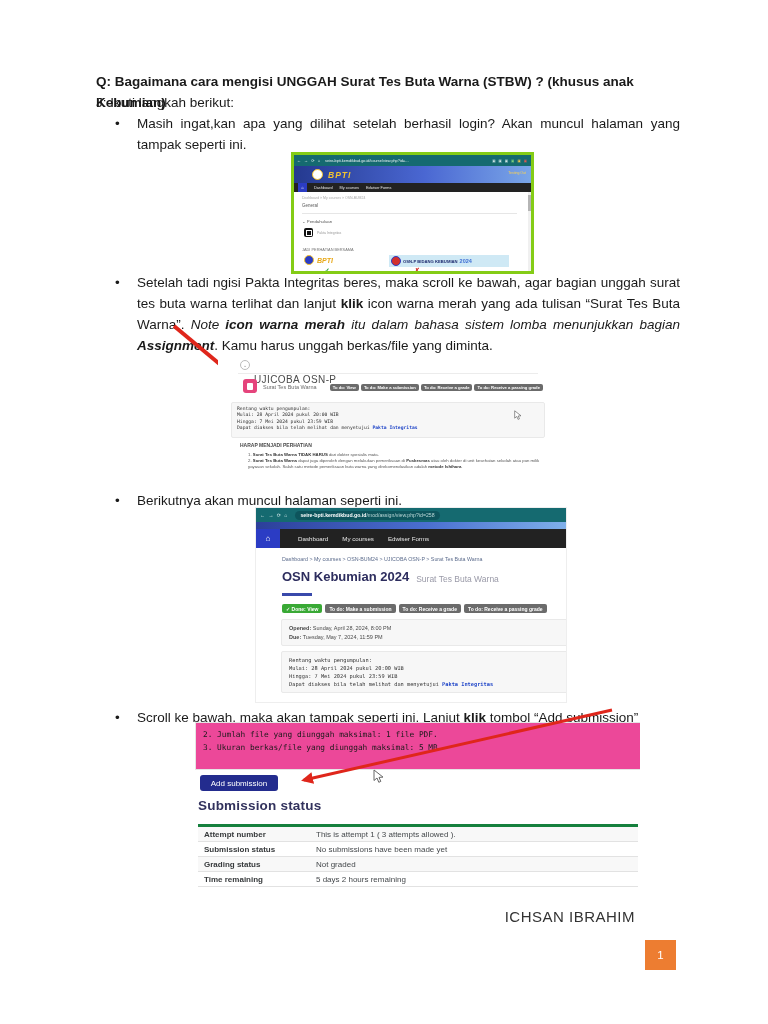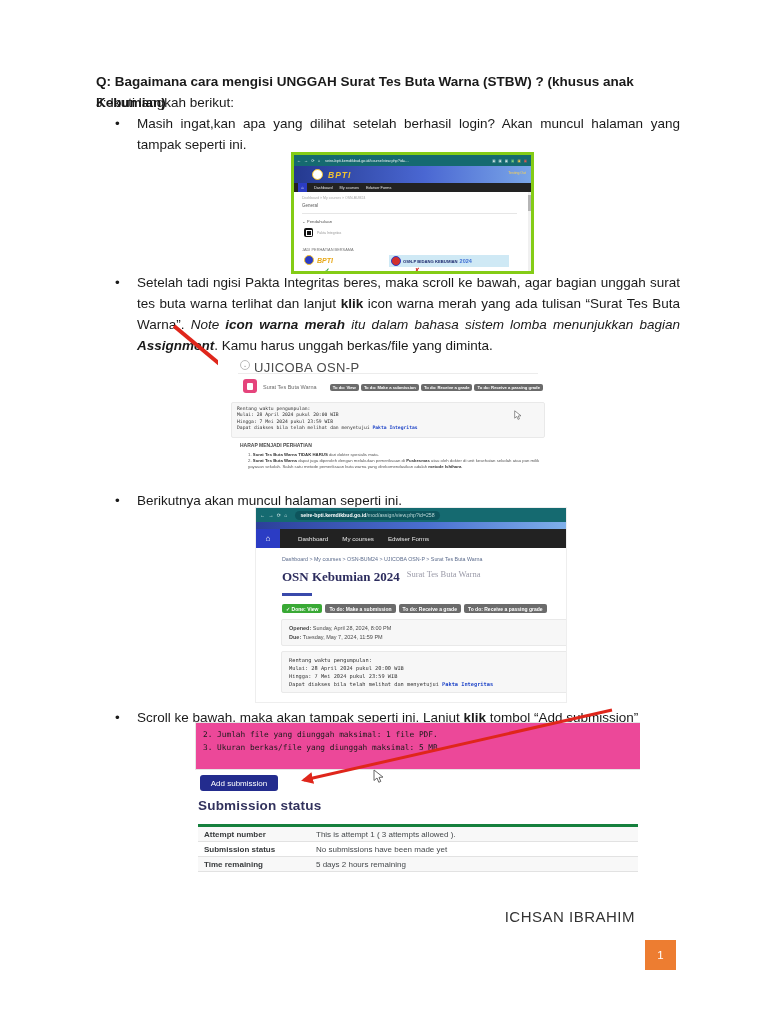--- a/index.html
+++ b/index.html
@@ -65,21 +65,21 @@
   .s1-osnp .y{font-size:5.5px;font-weight:bold;color:#3f6fd4;margin-left:2px;}
   .s1-check{left:30px;top:112px;color:#2e9e3a;font-size:7px;font-weight:bold;}
   .s1-x{left:120px;top:112px;color:#d2302c;font-size:7px;font-weight:bold;}
   .s1-scroll{right:0;top:37px;width:3px;height:79px;background:#f0f0f0;}
   .s1-thumb{right:0;top:40px;width:3px;height:16px;background:#b5b5b5;}
 
   
   .shot2{left:218px;top:357px;width:327px;height:133px;}
   .s2-chev{left:22px;top:3px;width:8px;height:8px;border:1px solid #bbb;border-radius:50%;
            color:#888;font-size:5px;display:flex;align-items:center;justify-content:center;}
-  .s2-title{left:36px;top:3px;font-size:13px;color:#4a4a4a;letter-spacing:.4px;}
+  .s2-title{left:36px;top:17px;font-size:10px;color:#4a4a4a;letter-spacing:.4px;}
   .s2-div{left:20px;top:16px;width:300px;height:1px;background:#ececec;}
   .s2-icon{left:25px;top:22px;width:14px;height:14px;background:#e5447c;border-radius:3px;
            display:flex;align-items:center;justify-content:center;}
   .s2-icon span{display:block;width:6px;height:7px;background:#fff;border-radius:1px;}
   .s2-label{left:45px;top:27px;font-size:5.5px;color:#6a6a6a;}
   .s2-badges{right:2px;top:27px;display:flex;gap:2px;}
   .s2-badges .badge{font-size:4.2px;padding:1px 3px;font-weight:600;}
   .s2-box{left:13px;top:45px;width:302px;height:28px;padding:3px 5px;font-size:4.7px;line-height:6.4px;color:#333;}
   .s2-harap{left:22px;top:85px;font-size:5px;font-weight:bold;color:#4a4a4a;}
   .s2-list{left:30px;top:95px;width:294px;font-size:4.3px;line-height:6.2px;color:#555;}
@@ -88,21 +88,21 @@
   
   .shot3{left:255px;top:507px;width:310px;height:194px;border:1px solid #eee;}
   .s3-teal{height:14px;font-size:5px;padding:0 4px;gap:3px;}
   .s3-pill{height:9px;font-size:5.2px;line-height:9px;padding:0 5px;margin-left:4px;}
   .s3-pill .host{font-weight:bold;}
   .s3-pill .path{color:#b9d6d6;}
   .s3-strip{height:7px;background:linear-gradient(90deg,#2c3f9a,#4a6fd0 55%,#7fb0ea);}
   .s3-nav{height:19px;font-size:6.2px;gap:14px;}
   .s3-home{width:24px;height:19px;font-size:8px;margin-right:4px;}
   .s3-bc{left:26px;top:48px;font-size:5.3px;color:#5b6b8c;}
-  .s3-titlerow{left:26px;top:61px;display:flex;align-items:flex-start;font-family:Liberation Serif, serif;}
+  .s3-titlerow{left:26px;top:61px;display:flex;align-items:flex-end;}
   .s3-title{font-size:13px;font-weight:bold;color:#2d2d5e;}
   .s3-sub{font-size:8.5px;color:#9a9aa8;margin-left:7px;}
   .s3-underline{left:26px;top:85px;width:30px;height:2.5px;background:#3949ab;}
   .s3-badges{left:26px;top:96px;display:flex;gap:3px;}
   .s3-badges .badge{font-size:5px;padding:1.5px 4px;font-weight:600;}
   .s3-box1{left:25px;top:111px;width:272px;padding:4px 7px;font-size:5.5px;line-height:8.5px;color:#4a4a4a;}
   .s3-box2{left:25px;top:143px;width:272px;padding:4px 7px;font-size:5.3px;line-height:8px;color:#333;}
 
   
   .shot4{left:195px;top:722px;width:445px;height:168px;}
@@ -277,20 +277,24 @@
     <div class="abs s4-table">
       <div class="s4-row">
         <span class="l">Attempt number</span>
         <span class="v">This is attempt 1 ( 3 attempts allowed ).</span>
       </div>
       <div class="s4-row">
         <span class="l">Submission status</span>
         <span class="v">No submissions have been made yet</span>
       </div>
       <div class="s4-row">
+        <span class="l">Grading status</span>
+        <span class="v">Not graded</span>
+      </div>
+      <div class="s4-row">
         <span class="l">Time remaining</span>
         <span class="v">5 days 2 hours remaining</span>
       </div>
     </div>
   </div>
 
   <svg class="arrow-svg" style="left:272px;top:700px;" width="350" height="95" viewBox="0 0 350 95">
     <line x1="340" y1="10" x2="32" y2="80" stroke="#df261b" stroke-width="3" marker-end="url(#ah)"></line>
   </svg>
 

